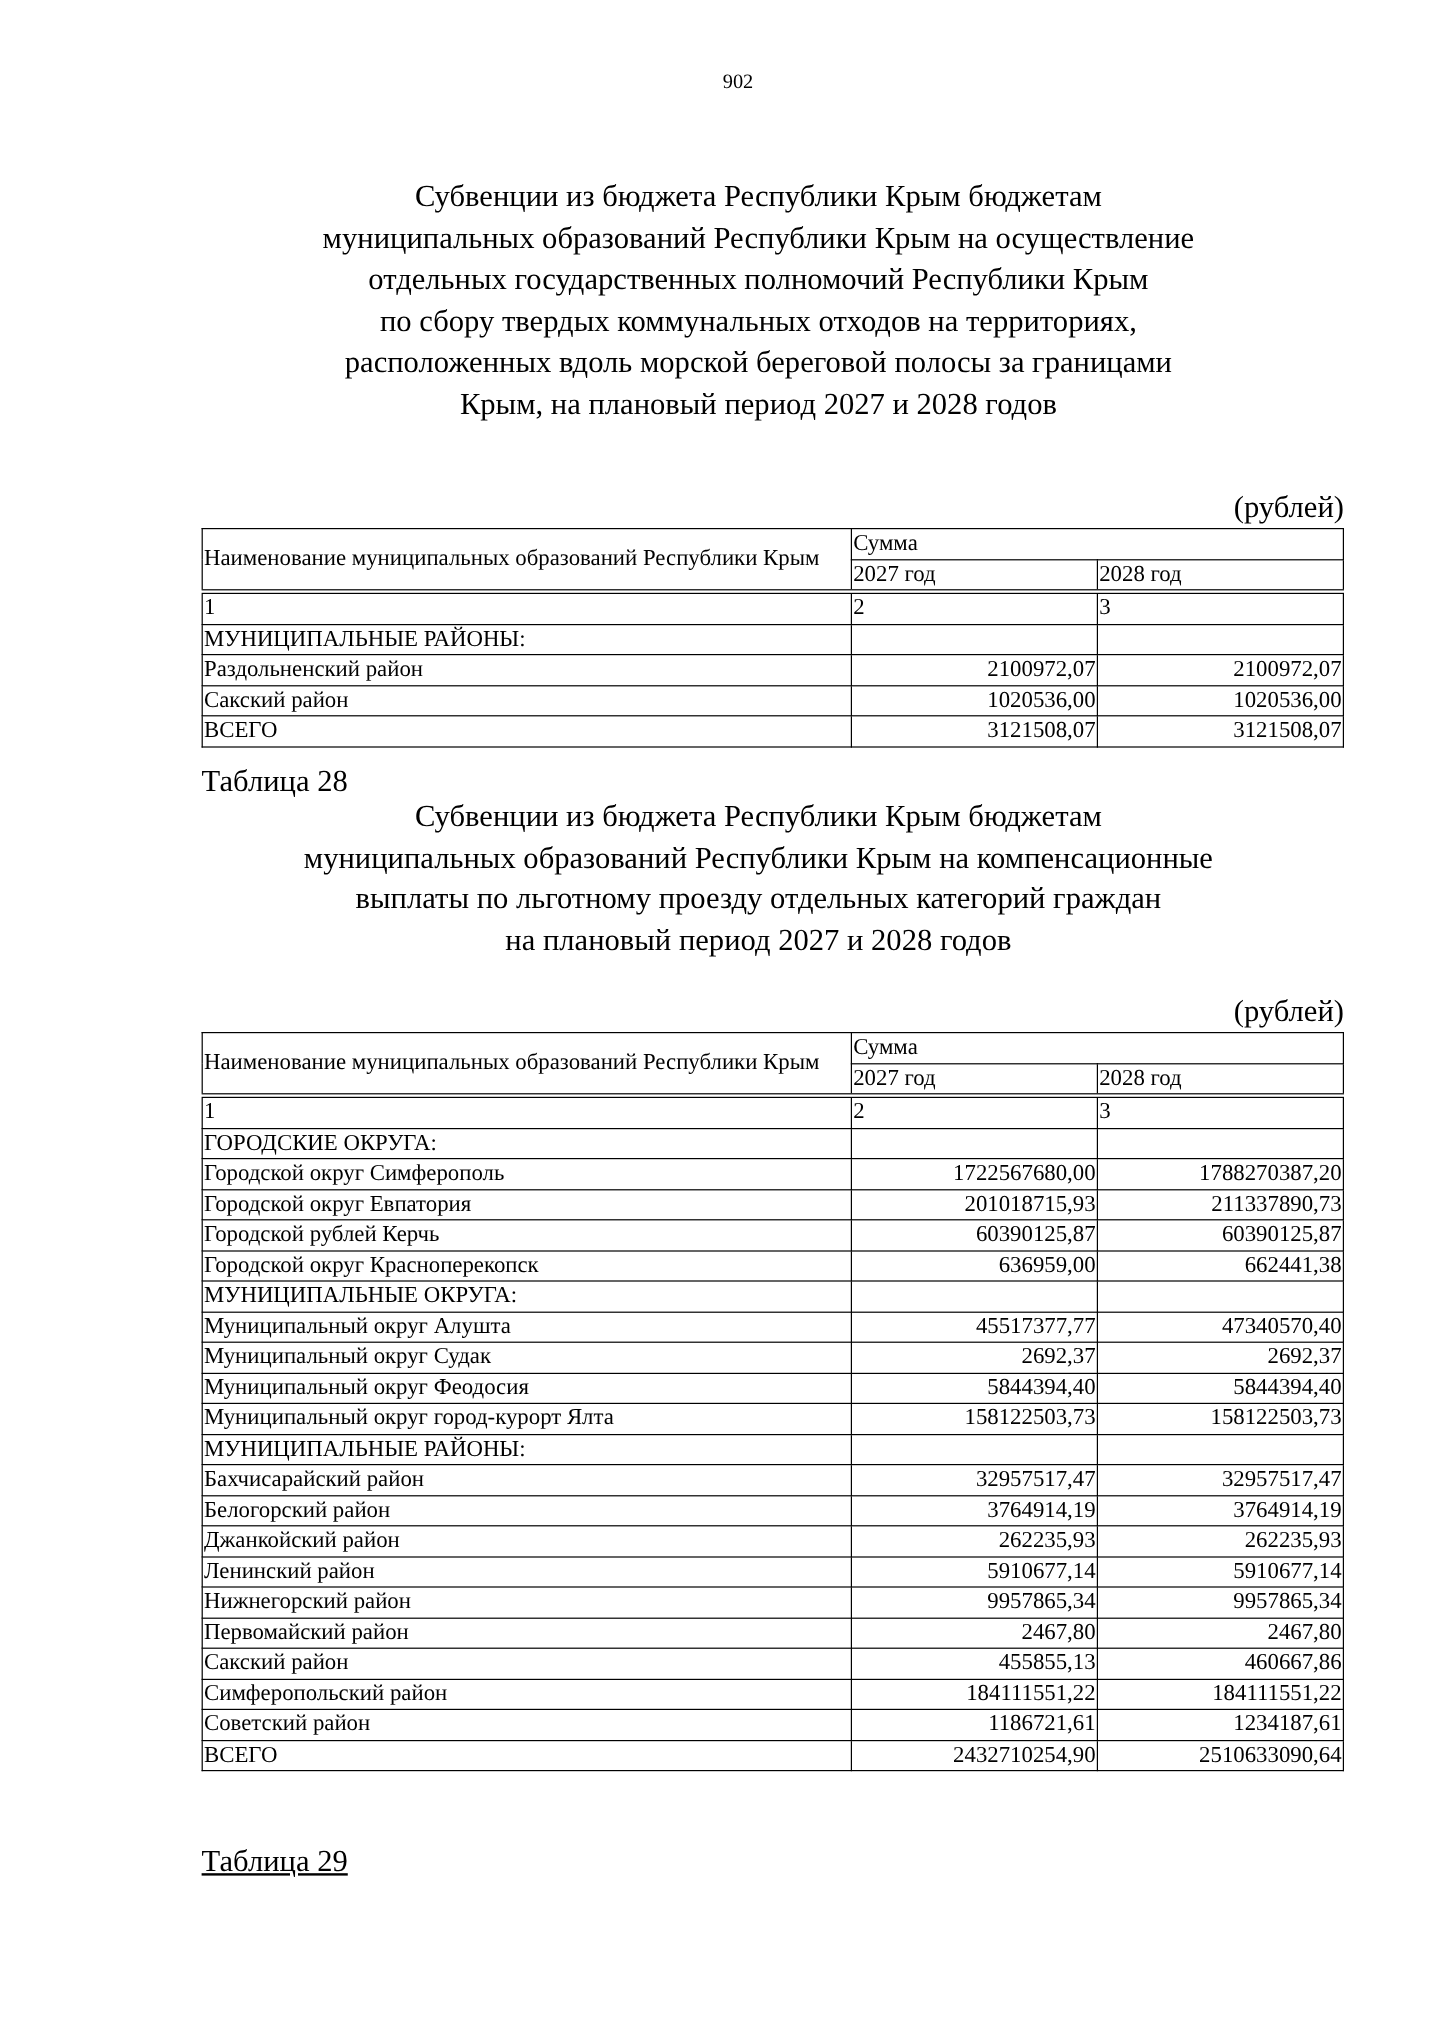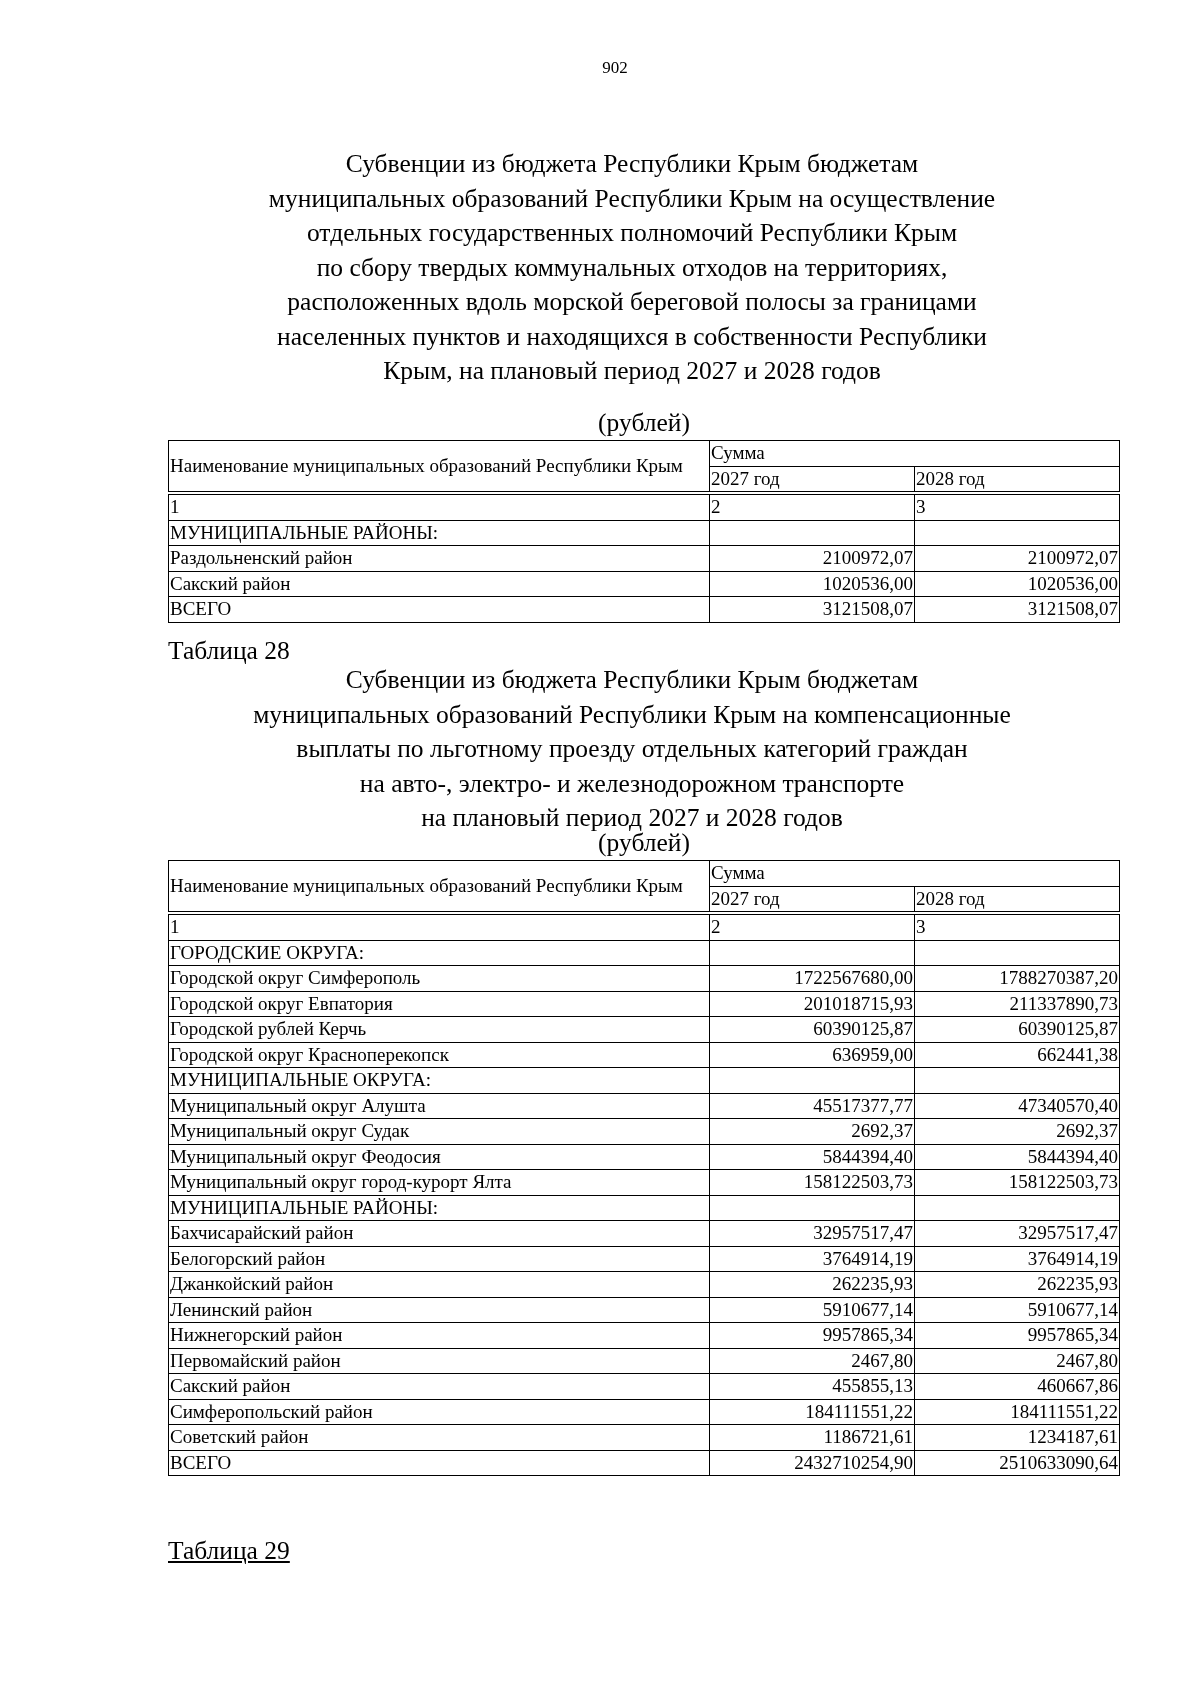--- a/index.html
+++ b/index.html
@@ -1,21 +1,21 @@
 <!DOCTYPE html>
 <html><head>
 <meta charset="utf-8">
 <style>
   html, body { margin:0; padding:0; background:#ffffff; }
   body { width:1200px; height:1697px; position:relative; overflow:hidden;
          font-family:"Liberation Serif", "DejaVu Serif", serif; color:#000; }
   .page-num { position:absolute; top:58px; left:0; width:1200px; text-align:center; font-size:17px;padding-left:15px; }
   .title { position:absolute; left:156px; width:952px; text-align:center; font-size:25.5px; line-height:34.5px; }
   .title div { white-space:nowrap; }
-  .unit { position:absolute; left:168px; width:952px; text-align:center; font-size:25.5px; line-height:28px; }
+  .unit { position:absolute; left:168px; width:952px; text-align:right; font-size:25.5px; line-height:28px; }
   .tbl-label { position:absolute; left:168px; width:952px; font-size:25.5px; line-height:28px; }
   table { position:absolute; left:168px; width:952px; border-collapse:collapse; font-size:19px; table-layout:fixed; }
   td, th { border:1.5px solid #000; padding:0 1px; height:24.5px; line-height:22px; font-weight:normal; overflow:hidden; white-space:nowrap; }
   th { text-align:center; }
   .c1 { width:538px; text-align:left;margin-top:29px; }
   .c2 { width:205px; text-align:right; }
   .c3 { width:205px; text-align:right; }
   .center { text-align:left; }
   .bold { font-weight:bold; }
   tr.sep td { border-top:4px double #000; }
@@ -24,21 +24,20 @@
 <body>
 
 <div class="page-num">902</div>
 
 <div class="title" style="top:147px;">
   <div>Субвенции из бюджета Республики Крым бюджетам</div>
   <div>муниципальных образований Республики Крым на осуществление</div>
   <div>отдельных государственных полномочий Республики Крым</div>
   <div>по сбору твердых коммунальных отходов на территориях,</div>
   <div>расположенных вдоль морской береговой полосы за границами</div>
-  <div>населенных пунктов и находящихся в собственности Республики</div>
   <div>Крым,  на плановый период 2027 и 2028 годов</div>
 </div>
 
 <div class="unit" style="top:409px;">(рублей)</div>
 
 <table style="top:440px;">
   <tbody>
       <tr>
     <th class="c1" rowspan="2" style="line-height:24px;">Наименование муниципальных образований Республики Крым</th>
     <th class="center" colspan="2">Сумма</th>
@@ -74,21 +73,20 @@
   </tr>
 </tbody>
   </table>
 
 <div class="tbl-label" style="top:637px;">Таблица 28</div>
 
 <div class="title" style="top:663px;">
   <div>Субвенции из бюджета Республики Крым бюджетам</div>
   <div>муниципальных образований Республики Крым на компенсационные</div>
   <div>выплаты по льготному проезду отдельных категорий граждан</div>
-  <div>на авто-, электро- и железнодорожном транспорте</div>
   <div>на плановый период 2027 и 2028 годов</div>
 </div>
 
 <div class="unit" style="top:829px;">(рублей)</div>
 
 <table style="top:860px;">
   <tbody>
       <tr>
     <th class="c1" rowspan="2" style="line-height:24px;">Наименование муниципальных образований Республики Крым</th>
     <th class="center" colspan="2">Сумма</th>

